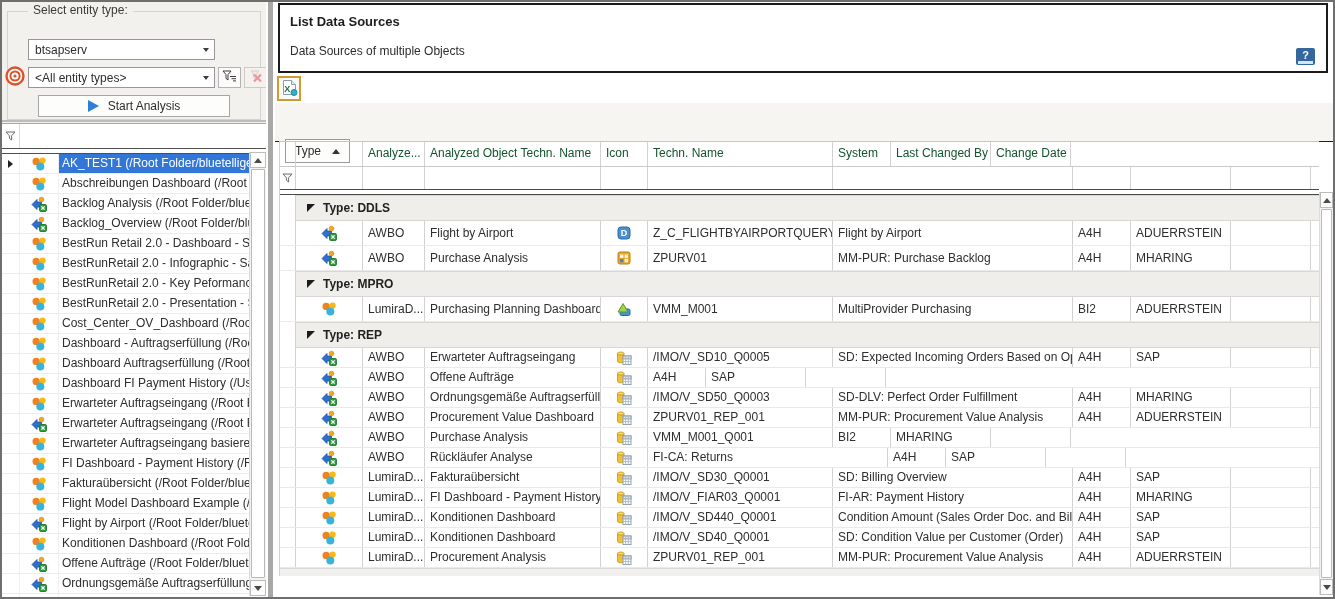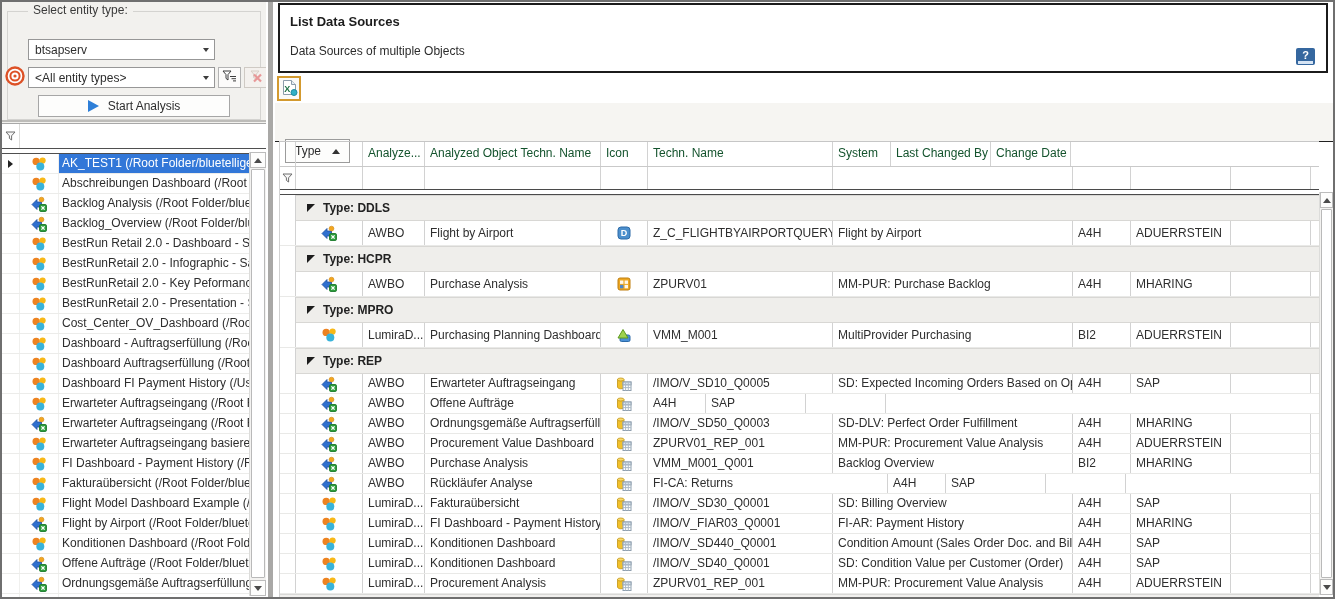--- a/index.html
+++ b/index.html
@@ -496,27 +496,20 @@
                 <text x="8" y="11.4" font-size="9" font-weight="bold" fill="#fff" text-anchor="middle" font-family="sans-serif">D</text>
               </svg>
             </div>
             <div class="cell c5">Z_C_FLIGHTBYAIRPORTQUERY</div>
             <div class="cell c6">Flight by Airport</div>
             <div class="cell c7">A4H</div>
             <div class="cell c8">ADUERRSTEIN</div>
             <div class="cell c9"></div>
             <div class="cell cF"></div>
           </div>
-          <div class="group-row">
-            <div class="gr-ind"></div>
-            <div class="gr-band">
-              <div class="gr-tri"></div>
-              <span>Type: HCPR</span>
-            </div>
-          </div>
           <div class="data-row" style="height: 25px; line-height: 24px;">
             <div class="cell c0"></div>
             <div class="cell c1 icon-cell">
               <svg width="16" height="16" viewBox="0 0 16 16">
                 <path d="M1 8.5 L6 3.5 V6 H10.5 V11 H6 V13.5 Z" fill="#2f6fce" stroke="#1d4f9e" stroke-width="0.8"></path>
                 <circle cx="10.5" cy="3.6" r="2.4" fill="#f3a61f" stroke="#cf8410" stroke-width="0.6"></circle>
                 <rect x="8.6" y="8.6" width="6.8" height="6.8" rx="1" fill="#2f9e3f" stroke="#1c7a2c"></rect>
                 <path d="M10.4 10.4 L13.6 13.6 M13.6 10.4 L10.4 13.6" stroke="#fff" stroke-width="1.3"></path>
               </svg>
             </div>
@@ -701,21 +694,20 @@
             <div class="cell c4 icon-cell">
               <svg width="16" height="16" viewBox="0 0 16 16">
                 <path d="M1.5 3.5 V11 c0 1 1.5 1.8 3.2 1.8 S8 12 8 11 V3.5 Z" fill="#f2c12c" stroke="#c29310" stroke-width="0.8"></path>
                 <ellipse cx="4.75" cy="3.5" rx="3.25" ry="1.5" fill="#f8da6e" stroke="#c29310" stroke-width="0.8"></ellipse>
                 <rect x="7" y="6" width="8" height="8.5" fill="#fff" stroke="#8fa0af"></rect>
                 <rect x="7" y="6" width="8" height="2.8" fill="#dce6ef" stroke="#8fa0af"></rect>
                 <path d="M7 8.8 H15 M7 11.6 H15 M9.6 6 V14.5 M12.3 6 V14.5" stroke="#aebbc7"></path>
               </svg>
             </div>
             <div class="cell c5">VMM_M001_Q001</div>
-            <div class="cell c6">Backlog Overview</div>
             <div class="cell c7">BI2</div>
             <div class="cell c8">MHARING</div>
             <div class="cell c9"></div>
             <div class="cell cF"></div>
           </div>
           <div class="data-row" style="height: 20px; line-height: 19px;">
             <div class="cell c0"></div>
             <div class="cell c1 icon-cell">
               <svg width="16" height="16" viewBox="0 0 16 16">
                 <path d="M1 8.5 L6 3.5 V6 H10.5 V11 H6 V13.5 Z" fill="#2f6fce" stroke="#1d4f9e" stroke-width="0.8"></path>

